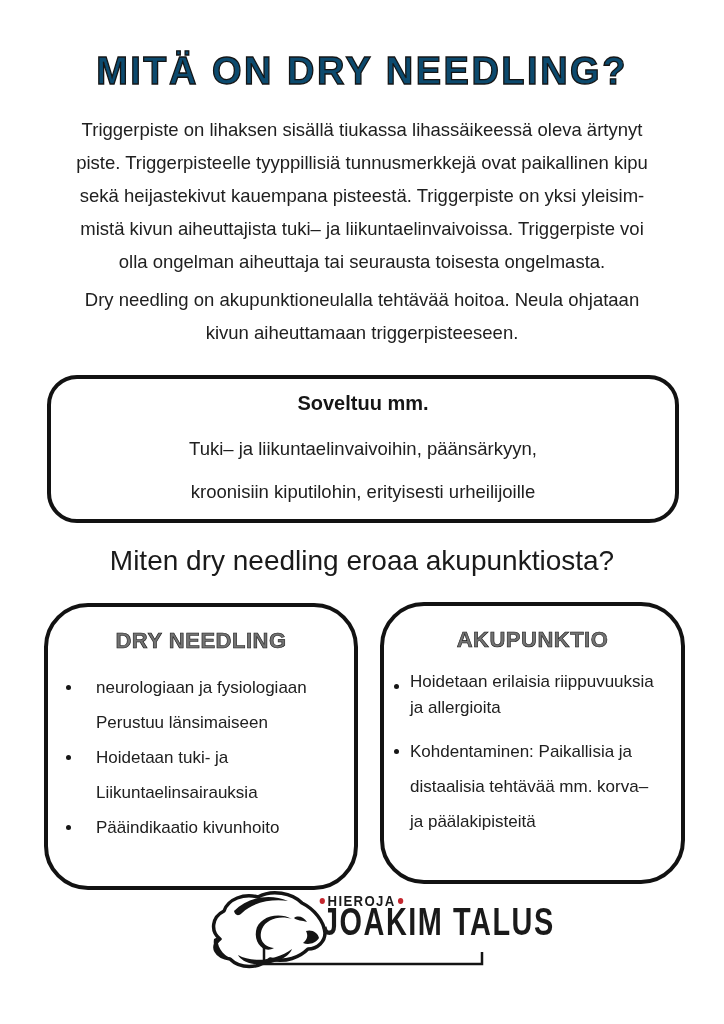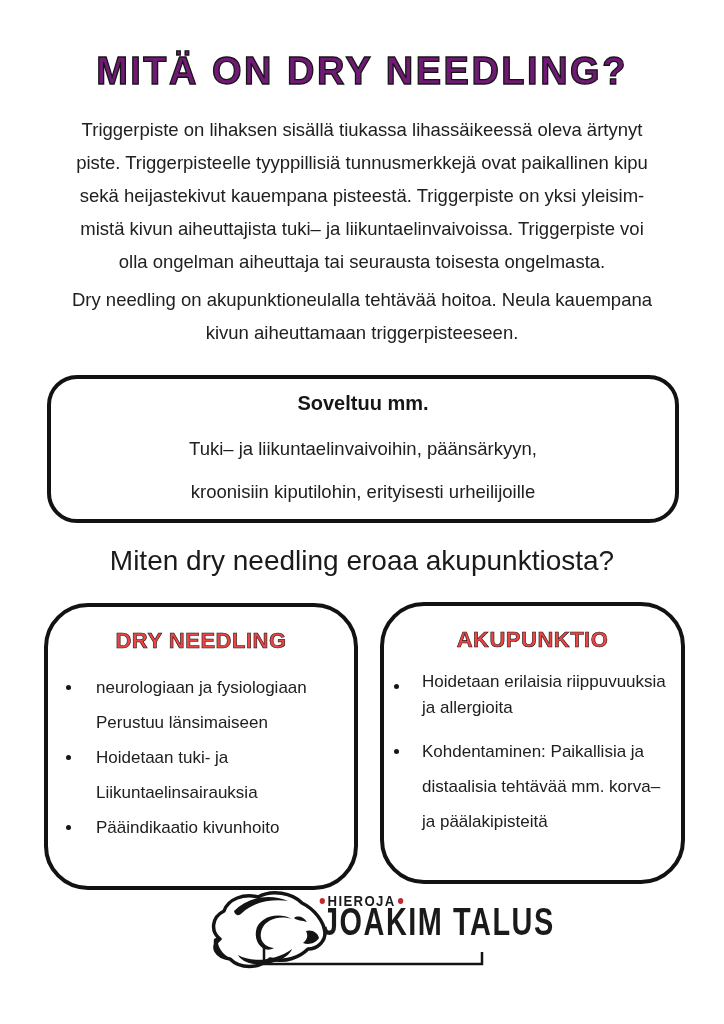--- a/index.html
+++ b/index.html
@@ -17,21 +17,21 @@
 
   
   .main-title {
     position: absolute;
     top: 50px; left: 0; right: 0;
     text-align: center;
     font-size: 38px;
     font-weight: 700;
     letter-spacing: 2.5px;
     -webkit-text-stroke: 1.3px #141414;
-    color: #701a75;
+    color: #0c4a6e;
   }
 
   
   .paragraph {
     position: absolute;
     left: 30px; right: 30px;
     text-align: center;
     font-size: 18.5px;
     line-height: 33px;
     color: #202020;
@@ -80,26 +80,26 @@
   }
   .box-dry  { left: 44px;  top: 603px; width: 314px; height: 287px; }
   .box-aku  { left: 380px; top: 602px; width: 305px; height: 282px; }
   .box-title {
     margin-top: 21px;
     text-align: center;
     font-size: 22px;
     font-weight: 700;
     letter-spacing: 0.5px;
     -webkit-text-stroke: 0.6px #141414;
-    color: #ef4444;
+    color: #737373;
   }
   .bullet-list { margin-top: 16px; }
   .bullet-item { position: relative; }
   .box-dry .bullet-item { padding-left: 48px; }
-  .box-aku .bullet-item { padding-left: 38px; }
+  .box-aku .bullet-item { padding-left: 26px; }
   .bullet-dot {
     position: absolute;
     top: 15px;
     width: 5px; height: 5px;
     border-radius: 50%;
     background: #161616;
   }
   .box-dry .bullet-dot { left: 18px; }
   .box-aku .bullet-dot { left: 10px; }
   .bullet-line { font-size: 17px; line-height: 35px; color: #202020; }
@@ -146,21 +146,21 @@
 
   <div class="paragraph paragraph-intro">
     <div class="para-line">Triggerpiste on lihaksen sisällä tiukassa lihassäikeessä oleva ärtynyt</div>
     <div class="para-line">piste. Triggerpisteelle tyyppillisiä tunnusmerkkejä ovat paikallinen kipu</div>
     <div class="para-line">sekä heijastekivut kauempana pisteestä. Triggerpiste on yksi yleisim-</div>
     <div class="para-line">mistä kivun aiheuttajista tuki– ja liikuntaelinvaivoissa. Triggerpiste voi</div>
     <div class="para-line">olla ongelman aiheuttaja tai seurausta toisesta ongelmasta.</div>
   </div>
 
   <div class="paragraph paragraph-second">
-    <div class="para-line">Dry needling on akupunktioneulalla tehtävää hoitoa. Neula kauempana</div>
+    <div class="para-line">Dry needling on akupunktioneulalla tehtävää hoitoa. Neula ohjataan</div>
     <div class="para-line">kivun aiheuttamaan triggerpisteeseen.</div>
   </div>
 
   <div class="soveltuu-box">
     <div class="soveltuu-heading">Soveltuu mm.</div>
     <div class="soveltuu-line">Tuki– ja liikuntaelinvaivoihin, päänsärkyyn,</div>
     <div class="soveltuu-line">kroonisiin kiputilohin, erityisesti urheilijoille</div>
   </div>
 
   <h2 class="comparison-heading">Miten dry needling eroaa akupunktiosta?</h2>

